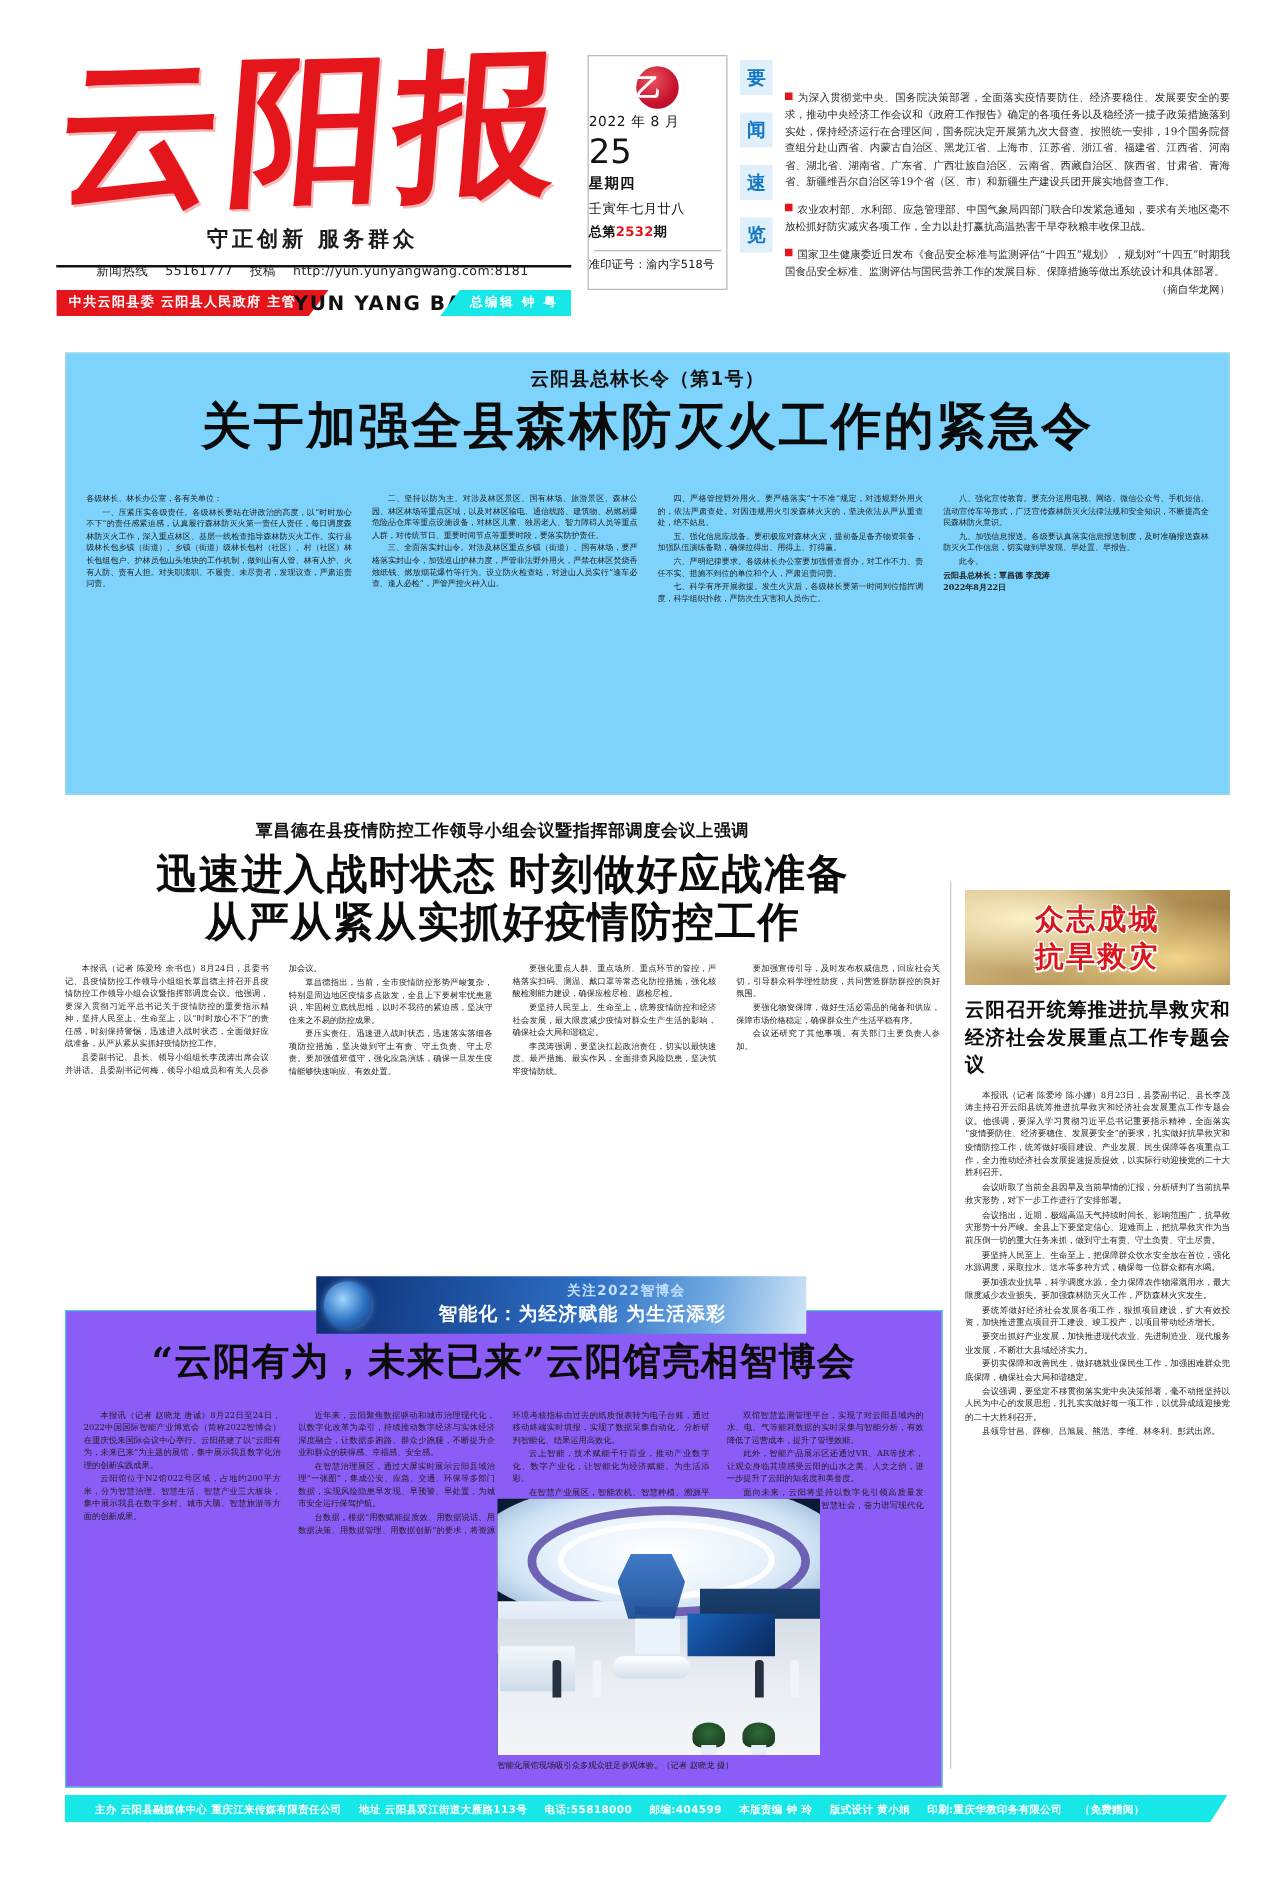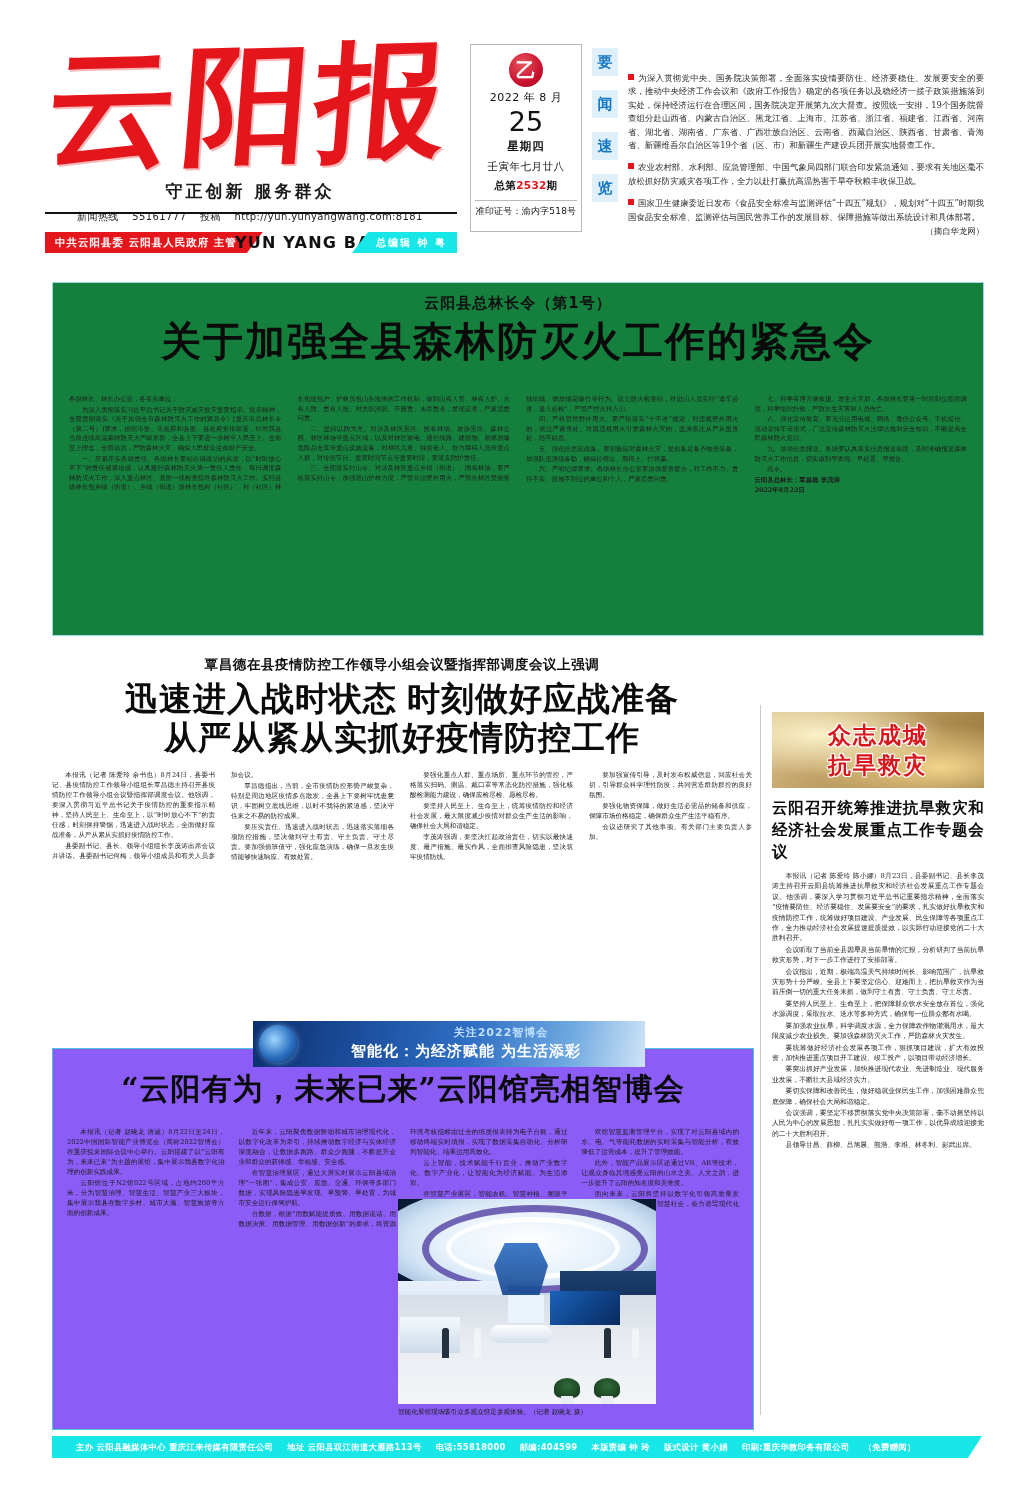--- a/index.html
+++ b/index.html
@@ -47,21 +47,21 @@
   .np-cyan{
     position:absolute;right:0;top:0;height:21px;background:#18e7e7;color:#fff;
     font-size:10px;font-weight:700;letter-spacing:2px;
     padding:0 10px 0 24px;line-height:21px;white-space:nowrap;
     clip-path:polygon(16px 0,100% 0,100% 100%,0 100%);
   }
 
   
   .datebox{
     position:absolute;left:470px;top:44px;width:110px;height:186px;
-    border:1px solid #b9b9b9;background:#fff;text-align:center;
+    border:1px solid #b9b9b9;background:#fff;
   }
   .db-logo{
     width:34px;height:34px;border-radius:50%;margin:8px auto 2px;
     background:radial-gradient(circle at 38% 32%,#e8545c 0%,#c8102e 62%,#a10c24 100%);
     position:relative;
   }
   .db-logo:after{
     content:"乙";position:absolute;inset:0;color:#fff;
     font-family:"DejaVu Serif","Liberation Serif",serif;
     font-size:20px;line-height:34px;font-weight:700;
@@ -91,21 +91,21 @@
     text-align:justify;margin-bottom:9px;
   }
   .brief-item .bullet{
     display:inline-block;width:6px;height:6px;background:#e4161c;
     margin-right:4px;vertical-align:1px;
   }
   .brief-src{text-align:right;display:block;margin-top:1px;}
 
   
   .a1{position:absolute;left:52px;top:282px;width:930px;height:352px;
-      border:1px solid #9fd8e4;background:#15803d;}
+      border:1px solid #9fd8e4;background:#7dd3fc;}
   .a1-kicker{
     text-align:center;margin-top:11px;
     font-family:"DejaVu Sans","Liberation Sans",sans-serif;
     font-size:15px;font-weight:700;color:#111;letter-spacing:1px;
   }
   .a1-title{
     text-align:center;margin-top:4px;
     font-family:"DejaVu Serif","Liberation Serif",serif;
     font-size:40px;font-weight:700;color:#0b0b0b;letter-spacing:2px;
     line-height:48px;
@@ -346,21 +346,20 @@
         </div>
       </div>
     </div>
   </div>
 
   <div class="a1">
     <div class="a1-kicker">云阳县总林长令（第1号）</div>
     <div class="a1-title">关于加强全县森林防灭火工作的紧急令</div>
     <div class="a1-cols">
       <p class="noind">各级林长、林长办公室，各有关单位：</p>
-      <p>为深入贯彻落实习近平总书记关于防灾减灾救灾重要指示、批示精神，全面贯彻落实《关于加强全市森林防灭火工作的紧急令》[重庆市总林长令（第二号）]要求，按照市委、市政府和县委、县政府安排部署，针对我县当前连续高温森林防灭火严峻形势，全县上下要进一步树牢人民至上、生命至上理念，全面动员，严防森林火灾，确保人民群众生命财产安全。</p>
       <p>一、压紧压实各级责任。各级林长要站在讲政治的高度，以“时时放心不下”的责任感紧迫感，认真履行森林防灭火第一责任人责任，每日调度森林防灭火工作，深入重点林区、基层一线检查指导森林防灭火工作。实行县级林长包乡镇（街道）、乡镇（街道）级林长包村（社区）、村（社区）林长包组包户、护林员包山头地块的工作机制，做到山有人管、林有人护、火有人防、责有人担。对失职渎职、不履责、未尽责者，发现议查，严肃追责问责。</p>
       <p>二、坚持以防为主。对涉及林区景区、国有林场、旅游景区、森林公园、林区林场等重点区域，以及对林区输电、通信线路、建筑物、易燃易爆危险品仓库等重点设施设备，对林区儿童、独居老人、智力障碍人员等重点人群，对传统节日、重要时间节点等重要时段，要落实防护责任。</p>
       <p>三、全面落实封山令。对涉及林区重点乡镇（街道）、国有林场，要严格落实封山令，加强巡山护林力度，严管非法野外用火，严禁在林区焚烧香烛纸钱、燃放烟花爆竹等行为。设立防火检查站，对进山人员实行“逢车必查、逢人必检”，严管严控火种入山。</p>
       <p>四、严格管控野外用火。要严格落实“十不准”规定，对违规野外用火的，依法严肃查处。对因违规用火引发森林火灾的，坚决依法从严从重查处，绝不姑息。</p>
       <p>五、强化信息应战备。要积极应对森林火灾，提前备足备齐物资装备，加强队伍演练备勤，确保拉得出、用得上、打得赢。</p>
       <p>六、严明纪律要求。各级林长办公室要加强督查督办，对工作不力、责任不实、措施不到位的单位和个人，严肃追责问责。</p>
       <p>七、科学有序开展救援。发生火灾后，各级林长要第一时间到位指挥调度，科学组织扑救，严防次生灾害和人员伤亡。</p>
       <p>八、强化宣传教育。要充分运用电视、网络、微信公众号、手机短信、流动宣传车等形式，广泛宣传森林防灭火法律法规和安全知识，不断提高全民森林防火意识。</p>
       <p>九、加强信息报送。各级要认真落实信息报送制度，及时准确报送森林防灭火工作信息，切实做到早发现、早处置、早报告。</p>
       <p>此令。</p>

